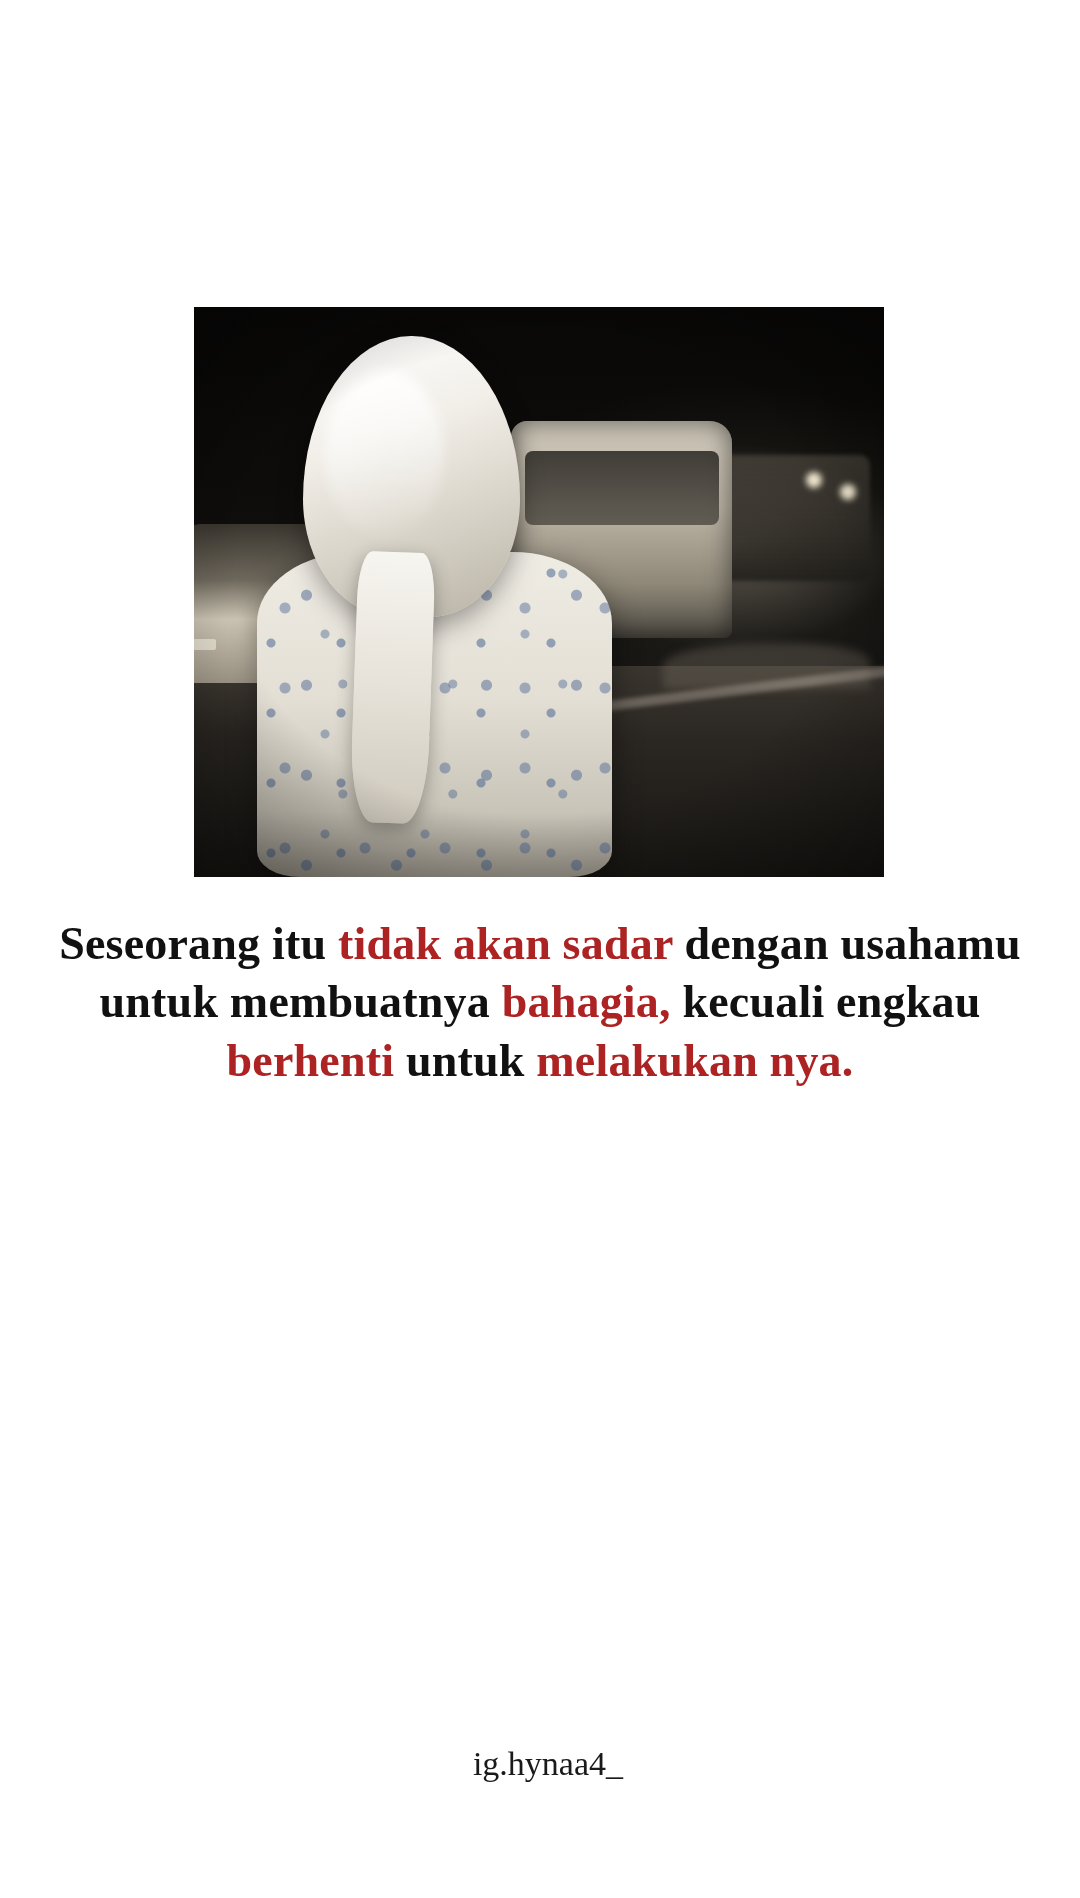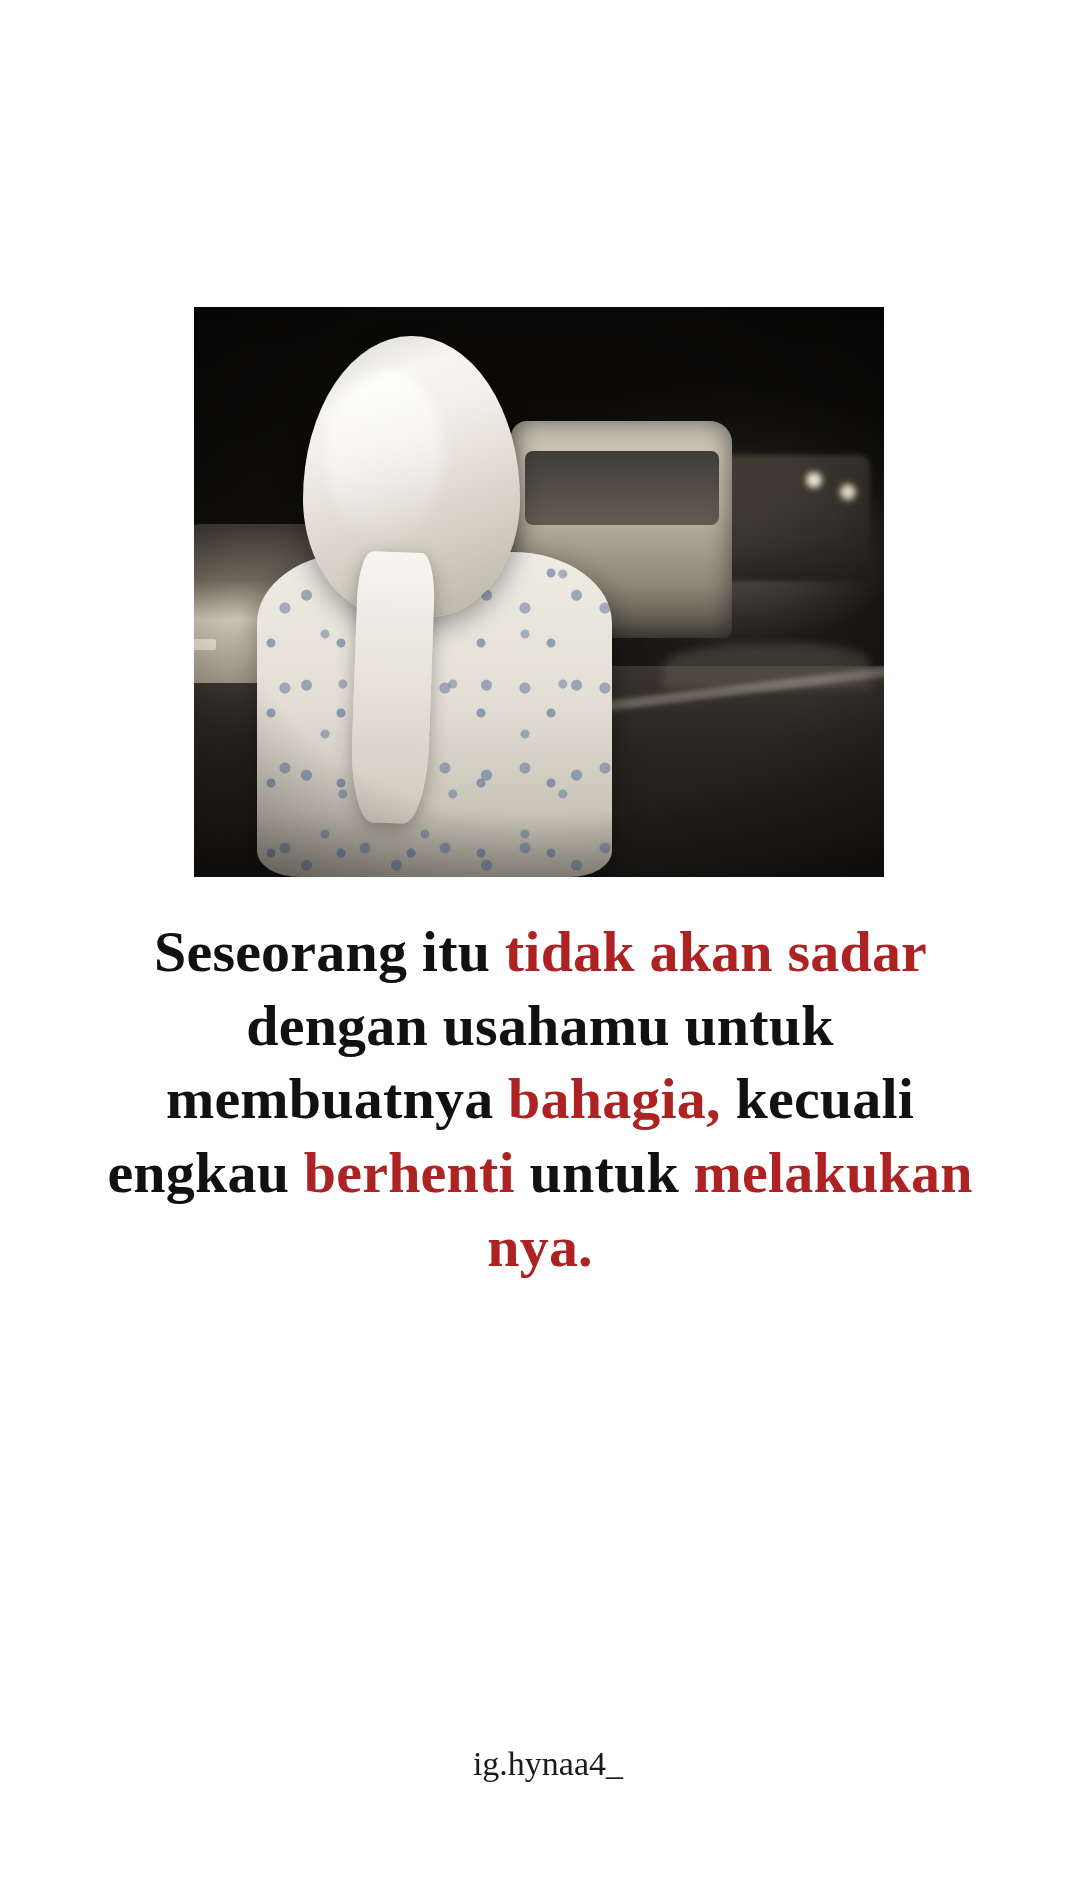--- a/index.html
+++ b/index.html
@@ -217,25 +217,25 @@
 
   
   .caption {
     position: absolute;
     left: 0;
     top: 915px;
     width: 1080px;
     text-align: center;
     font-family: "Liberation Serif", serif;
     font-weight: 700;
-    font-size: 58px;
+    font-size: 46px;
     line-height: 1.27;
     color: #111111;
     letter-spacing: 0.2px;
-    padding: 0 104px;
+    padding: 0 46px;
     box-sizing: border-box;
   }
   .caption .hl { color: #ad2323; }
 
   
   .handle {
     position: absolute;
     left: 0;
     top: 1745px;
     width: 1080px;

